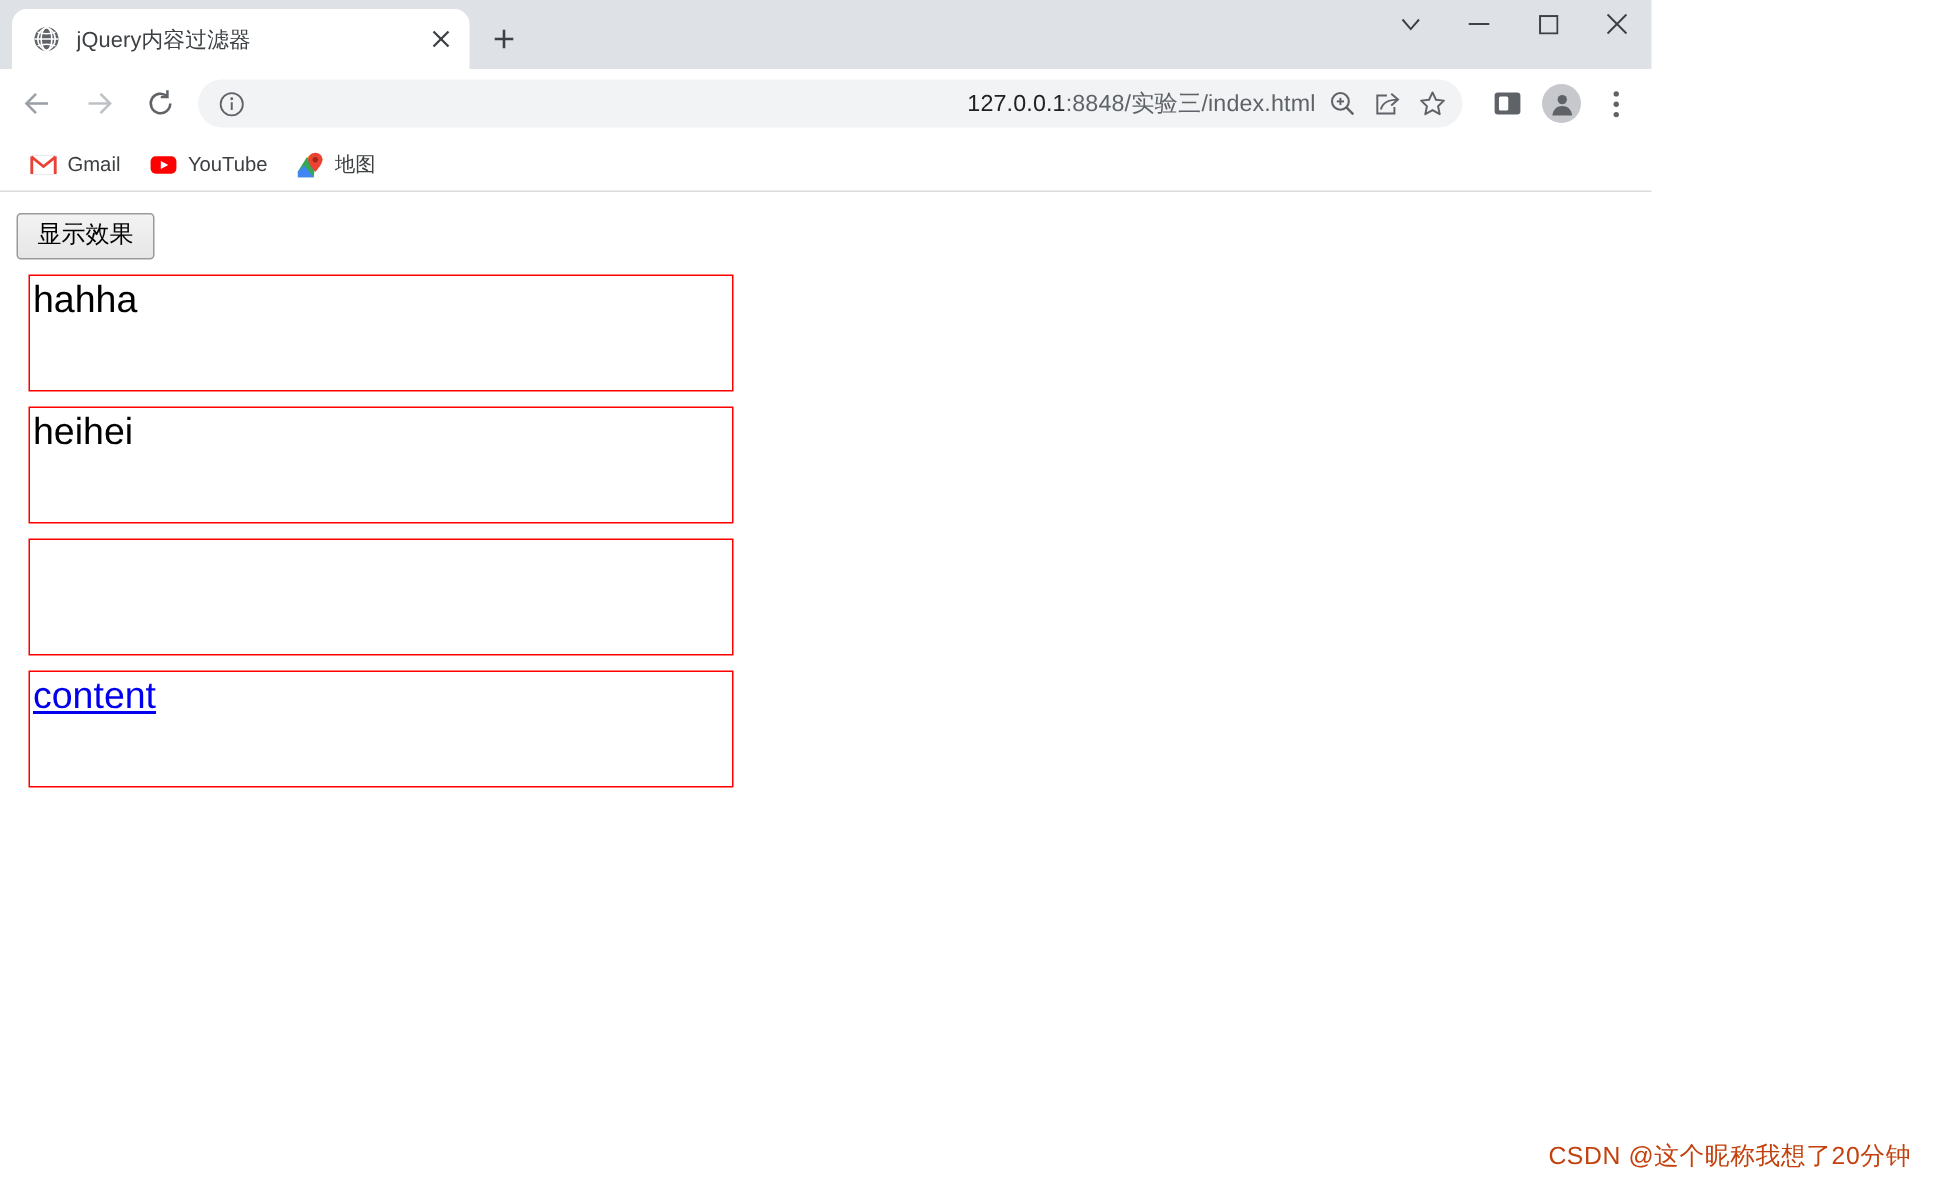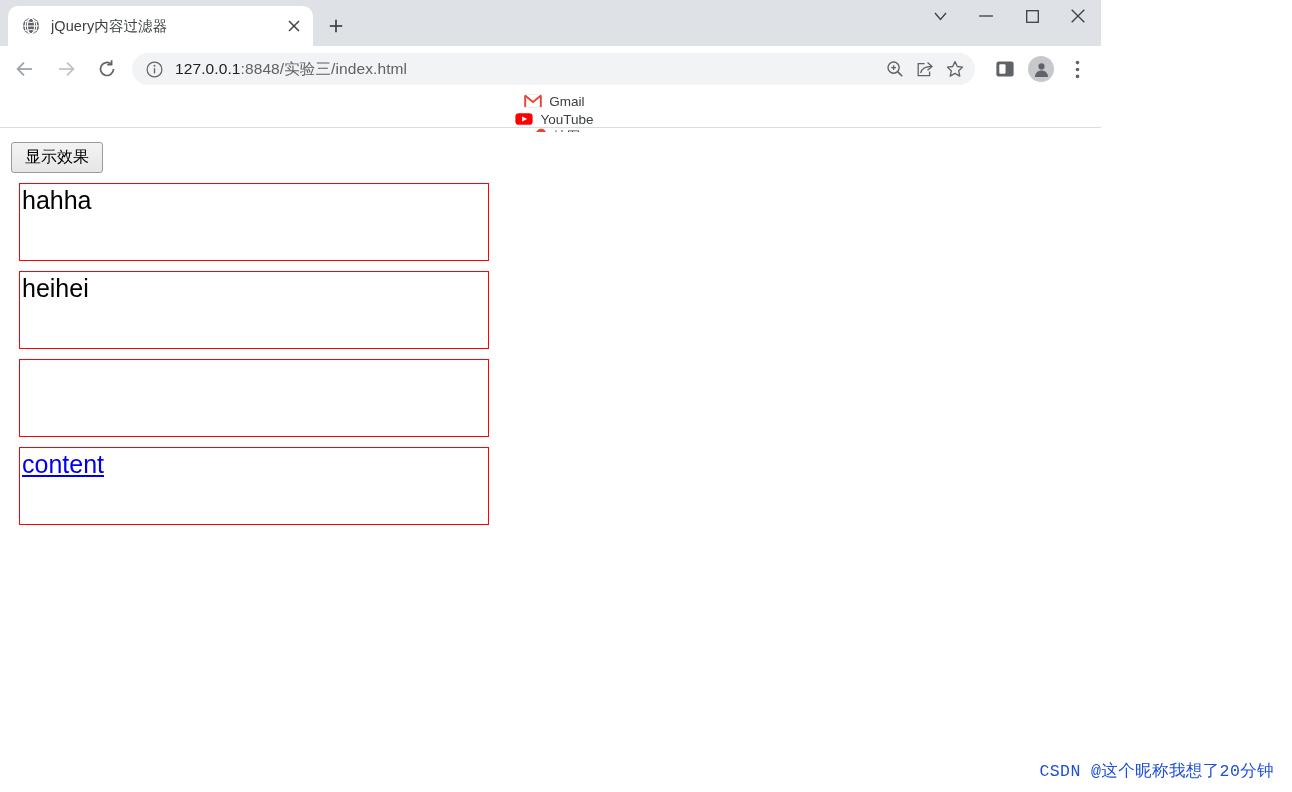--- a/index.html
+++ b/index.html
@@ -101,20 +101,21 @@
 
   
   .toolbar {
     height: 46px;
     background: #ffffff;
     display: flex;
     align-items: center;
     padding: 0 8px 0 10px;
     box-sizing: border-box;
     position: relative;
+    text-align: right;
   }
   .navbtn {
     width: 30px;
     height: 30px;
     display: flex;
     align-items: center;
     justify-content: center;
     margin-right: 11px;
     flex: 0 0 30px;
   }
@@ -190,21 +191,20 @@
 
   
   .bookmarks {
     height: 36px;
     background: #ffffff;
     display: flex;
     align-items: center;
     padding-left: 12px;
     box-sizing: border-box;
     border-bottom: 1px solid #dadce0;
-    flex-direction: column;
   }
   .bm {
     display: flex;
     align-items: center;
     height: 26px;
     padding: 0 8px;
     border-radius: 4px;
     margin-right: 4px;
   }
   .bm-icon {
@@ -269,24 +269,24 @@
     color: #0000ee;
     font-family: "Liberation Sans", sans-serif;
   }
 
   
   .watermark {
     position: absolute;
     right: 18px;
     bottom: 10px;
     font-size: 16.5px;
-    color: #1d4ed8;
+    color: #c2410c;
     letter-spacing: 0.4px;
     white-space: nowrap;
-    font-family: Liberation Mono, monospace;
+    font-family: Liberation Sans, sans-serif;
   }
 </style>
 </head>
 <body>
 
 <div class="browser">
 
   <div class="tabstrip">
 
     <div class="tab">

